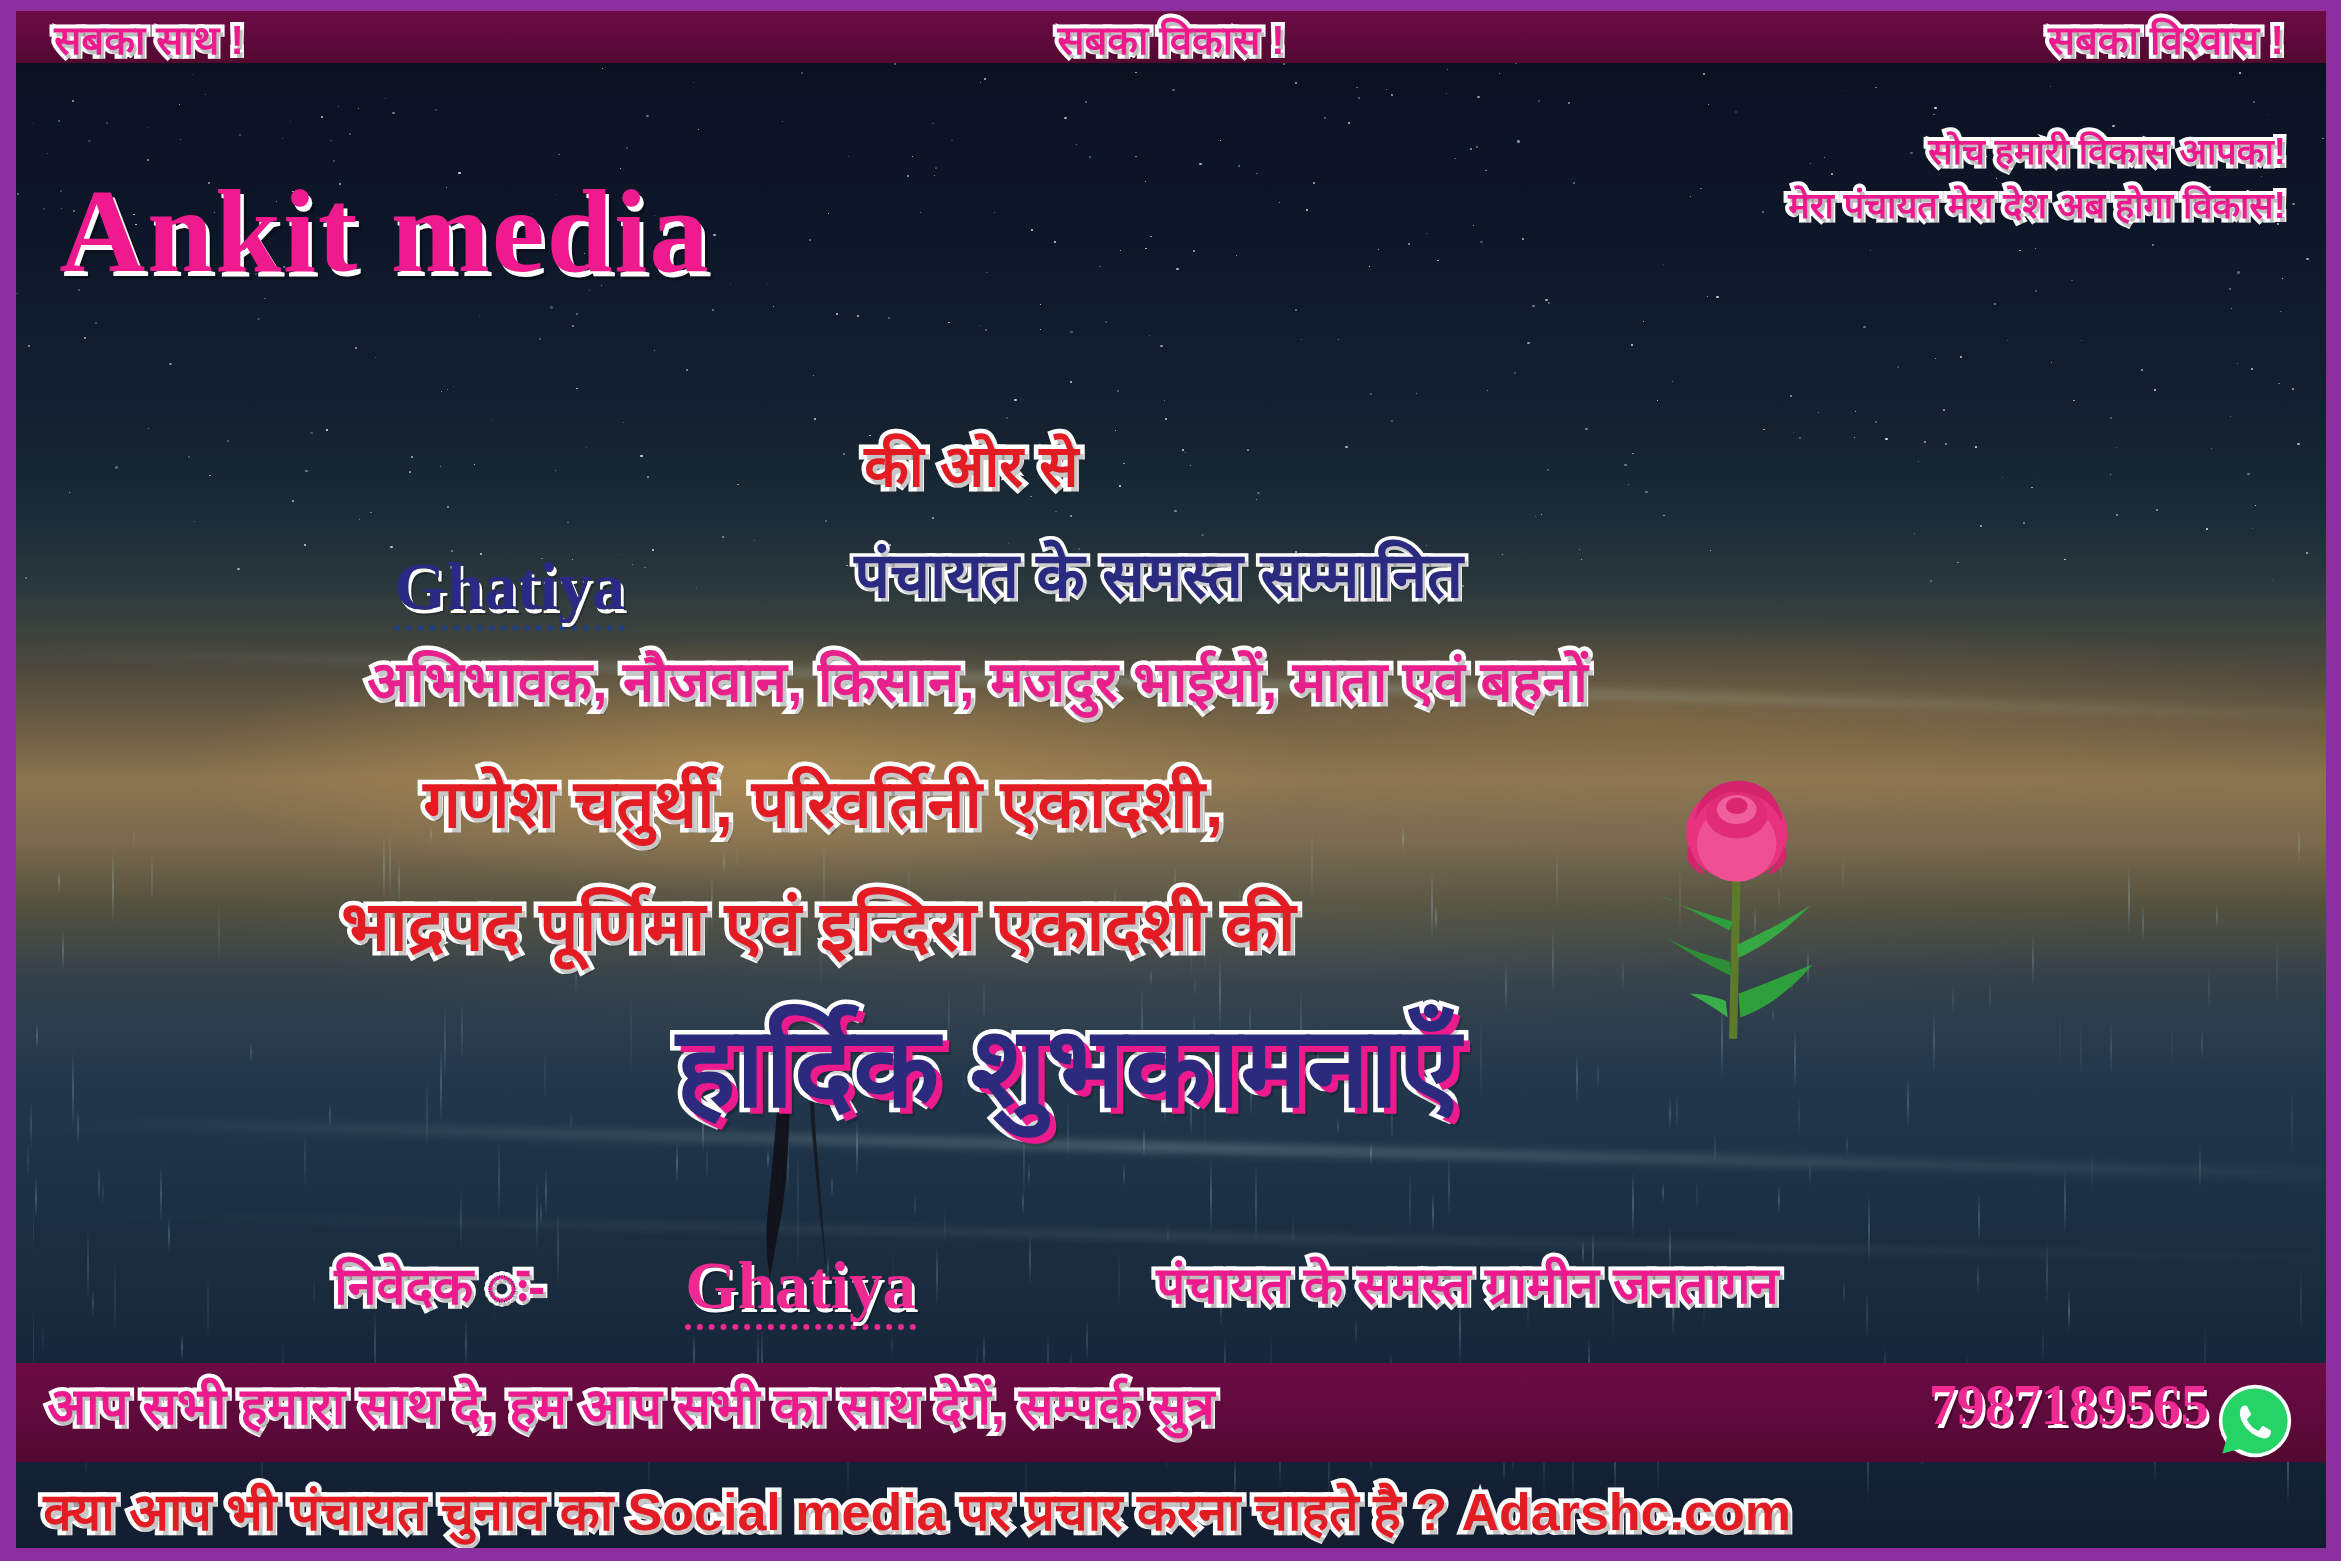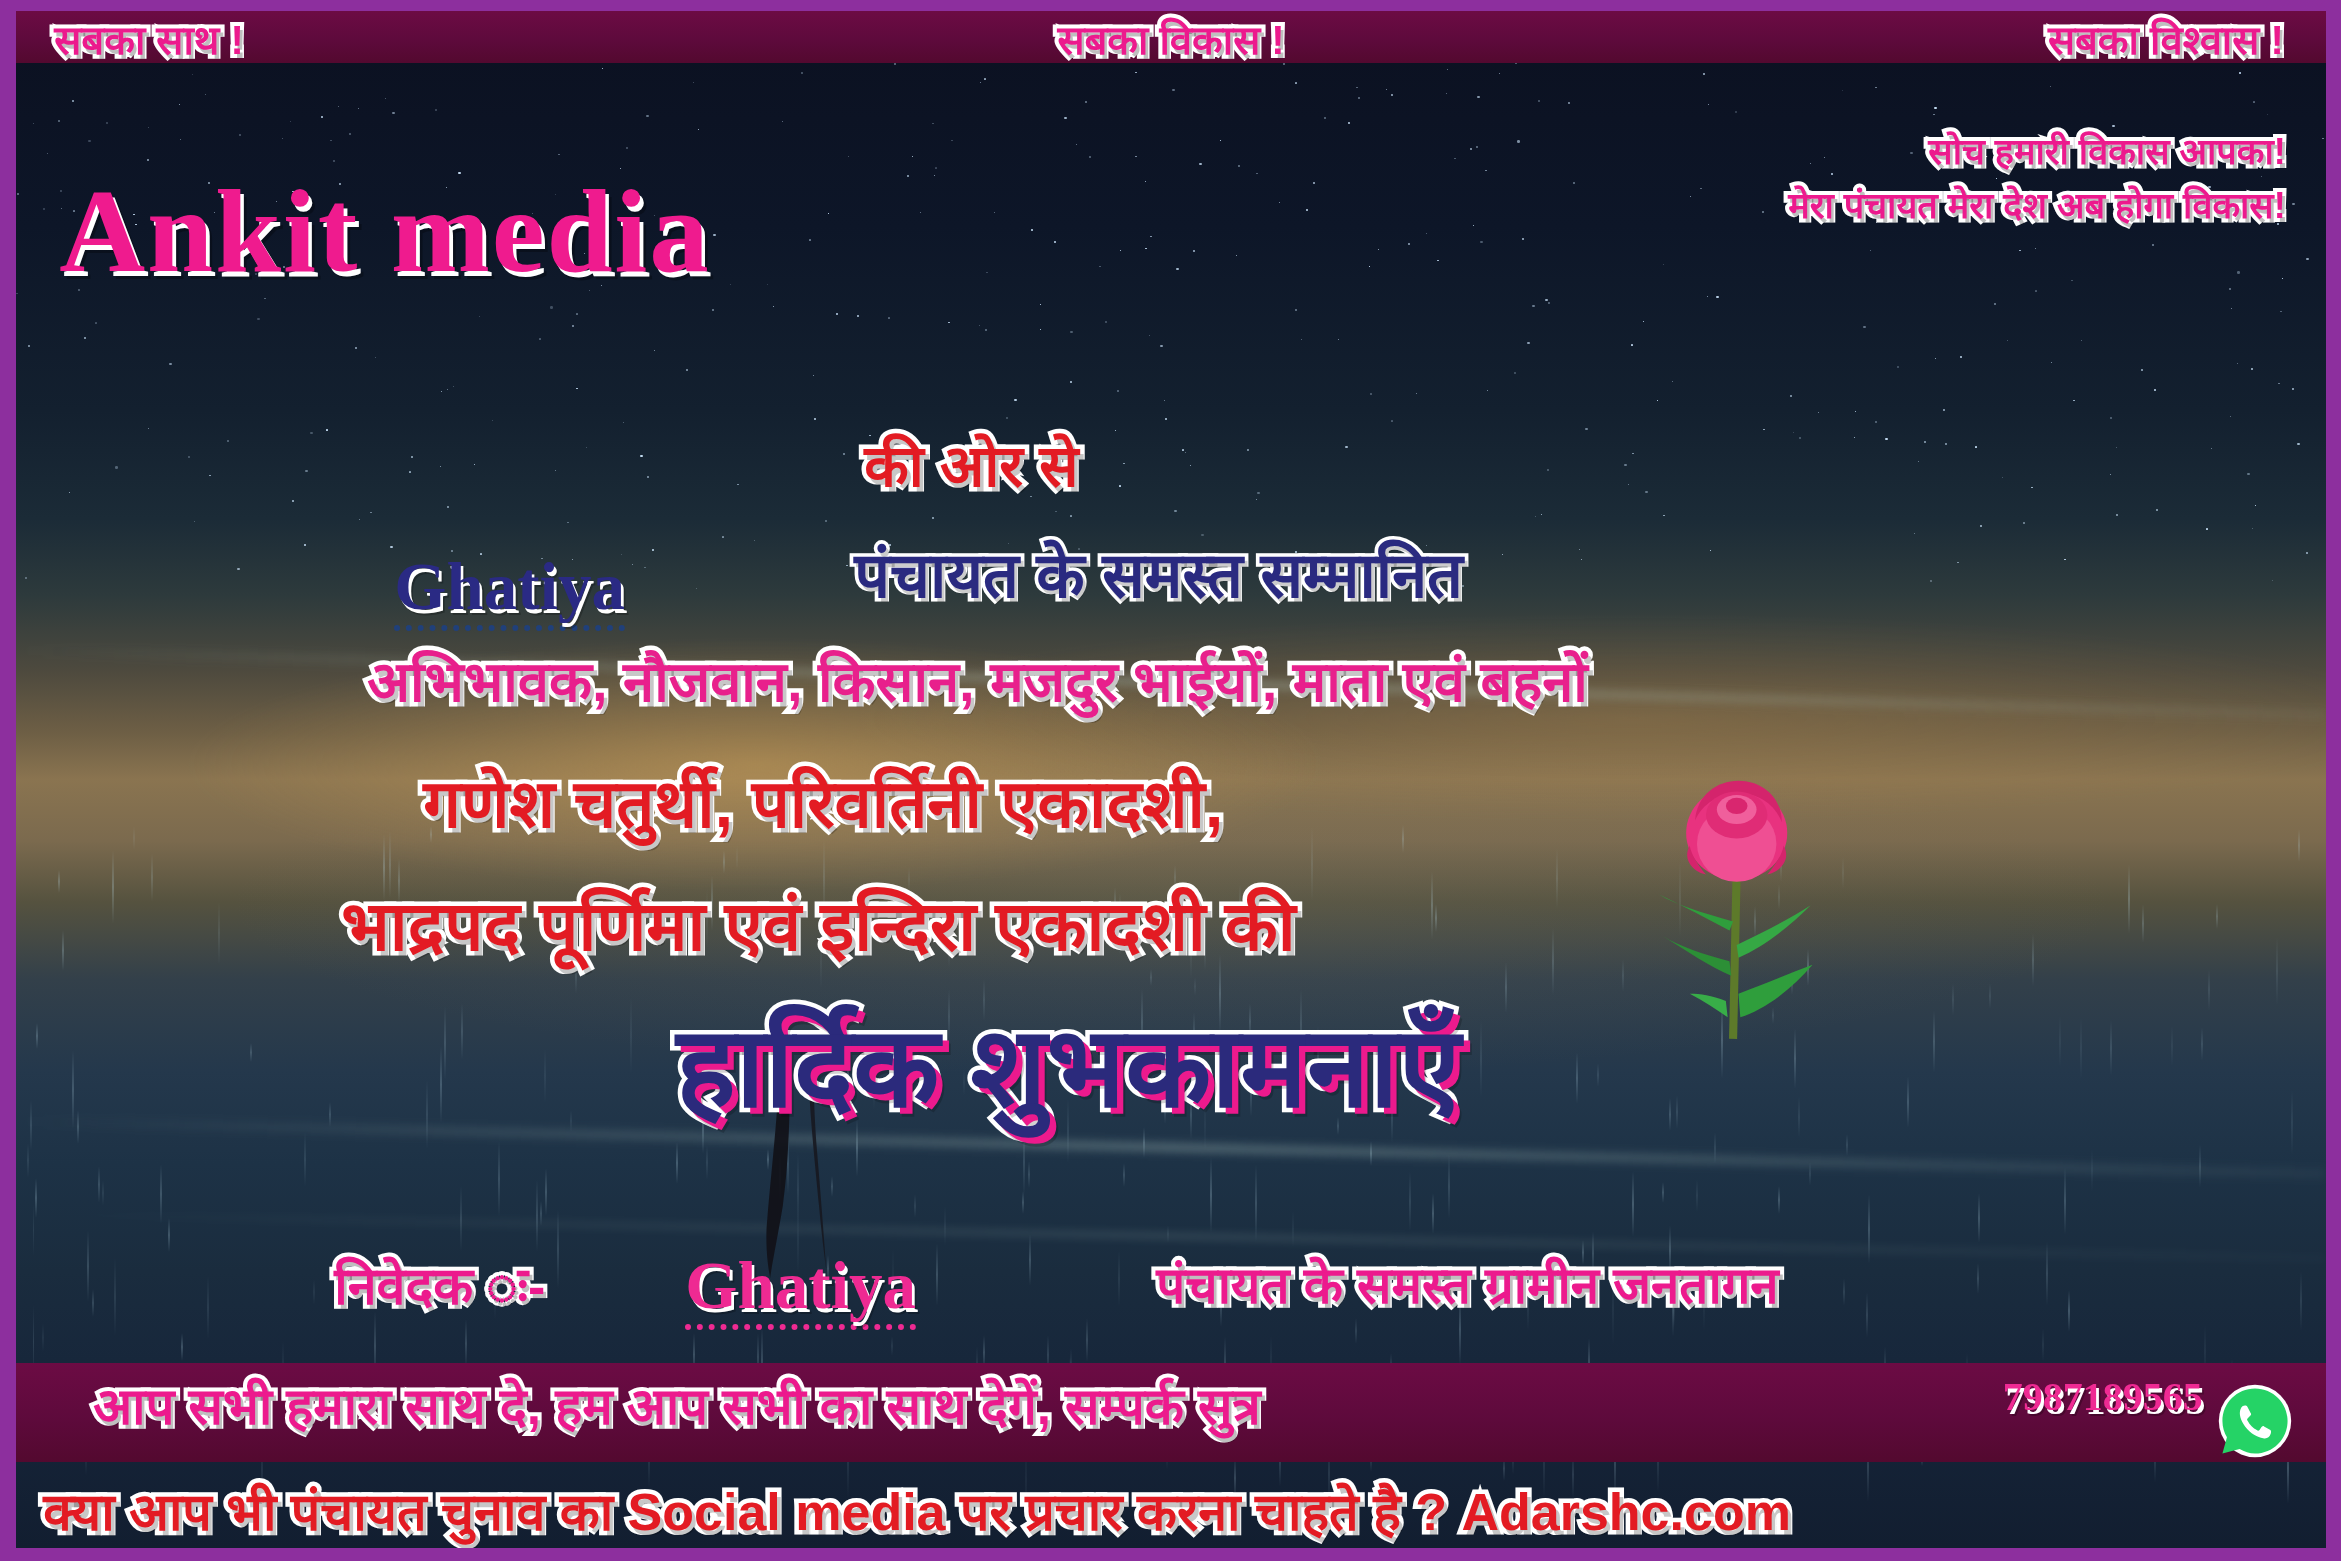--- a/index.html
+++ b/index.html
@@ -152,23 +152,23 @@
   .ln5{left:407px;top:759px;font-size:67px;}
   .ln6{left:325px;top:881px;font-size:69px;}
 
   .bigwish{left:660px;top:1001px;font-size:112px;}
 
   .nivedak{left:318px;top:1249px;font-size:52px;}
   .niv-vill{left:669px;top:1236px;font-size:67px;}
   .niv-rest{left:1140px;top:1249px;font-size:51px;}
 
   
-  .bl1{top:1370px;left:31px;font-size:51px;margin-left:46px;}
+  .bl1{top:1370px;left:31px;font-size:51px;}
   .phone{
-    top:1366px;right:123px;font-size:40px;
+    top:1366px;right:117px;font-size:56px;
     font-family:"Liberation Serif",serif;
     color:#ef2a93;
     -webkit-text-stroke:0;
     text-shadow:2.7px 3.6px 0 #ffffff, 4.5px 6.3px 0 rgba(0,0,0,.25);
   }
   .wa{
     position:absolute;top:1372px;right:33px;width:76px;height:76px;z-index:12;
   }
   .bl2{top:1475px;left:27px;font-size:52px;}
 

